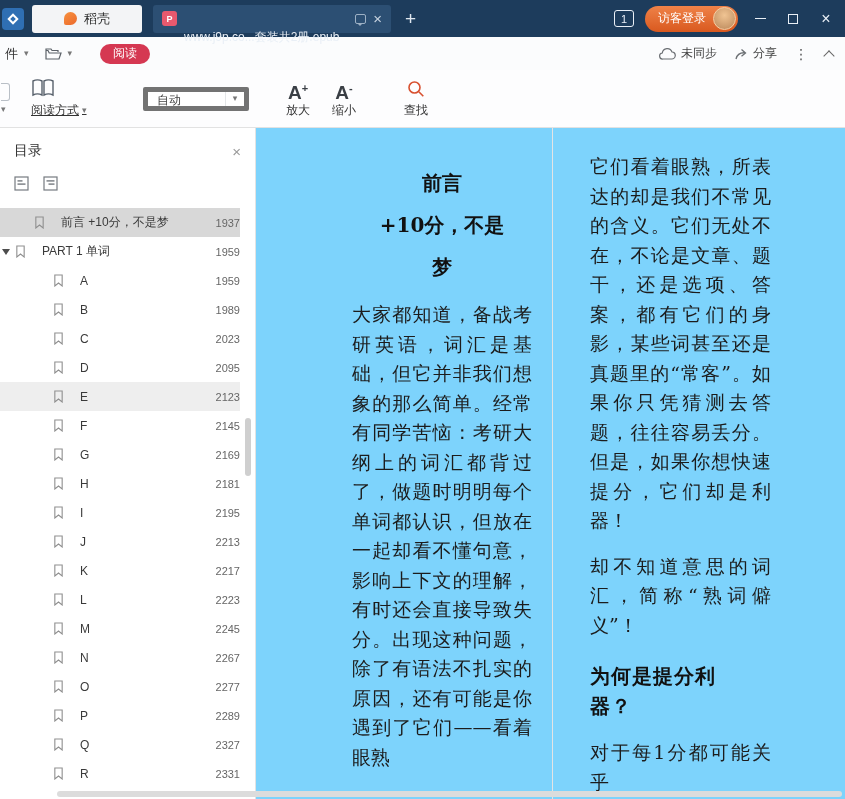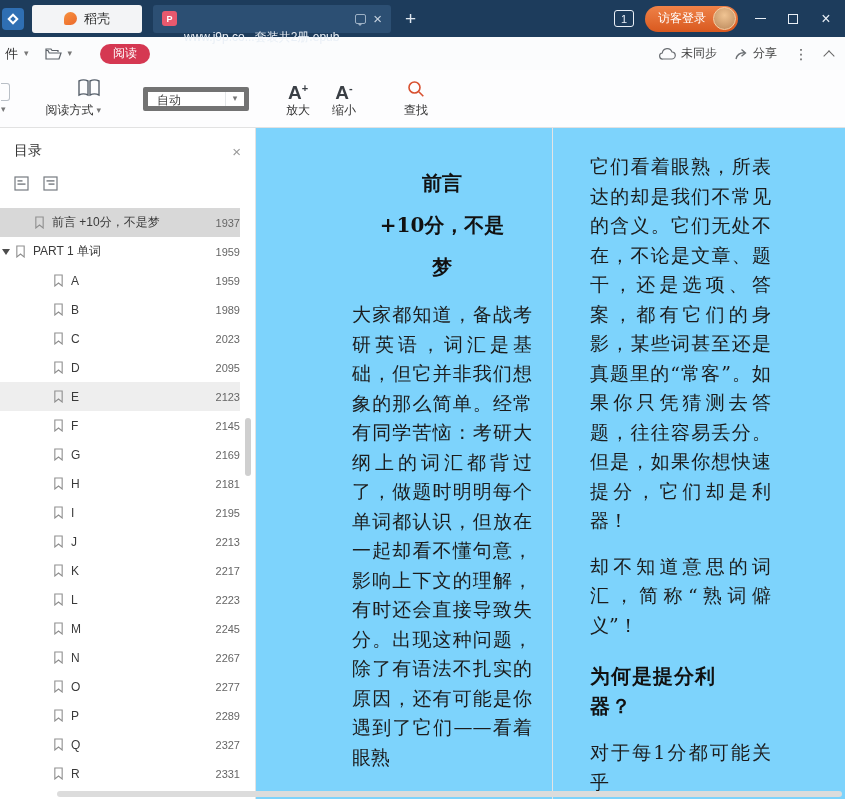--- a/index.html
+++ b/index.html
@@ -51,43 +51,43 @@
   .sync, .share { display: flex; align-items: center; gap: 5px; }
   .more { font-size: 14px; color: #555; }
   .collapse { display: flex; }
   .chev-up { width: 8px; height: 8px; border-left: 1.5px solid #666; border-top: 1.5px solid #666;
              transform: rotate(45deg); display: inline-block; margin-top: 4px; }
 
   
   .ribbon { height: 58px; background: #fdfdfe; border-bottom: 1px solid #e2e2e2; display: flex; align-items: center; }
   .partial { width: 14px; margin-left: 1px; display: flex; flex-direction: column; align-items: flex-start; gap: 4px; }
   .partial .half { width: 9px; height: 18px; border: 1.2px solid #b9bfc6; border-left: none; border-radius: 0 3px 3px 0; }
-  .big-btn { display: flex; flex-direction: column; align-items: flex-end; gap: 4px;
-             font-size: 12px; color: #333; margin-left: 16px; width: 70px; }
+  .big-btn { display: flex; flex-direction: column; align-items: flex-start; gap: 4px;
+             font-size: 12px; color: #333; margin-left: 16px; width: 70px; text-decoration: underline; }
   .big-btn .bl { display: flex; align-items: center; gap: 3px; }
   .combo { width: 106px; height: 24px; border: 5px solid #737373; background: #fff; border-radius: 2px;
            display: flex; align-items: flex-start; font-size: 12px; color: #444; padding-left: 9px; margin-left: 42px; gap: 24px; }
   .combo-caret { margin-left: auto; width: 19px; height: 100%; border-left: 1px solid #e4e6e8;
                  display: flex; align-items: center; justify-content: center; }
   .zoom-btn { display: flex; flex-direction: column; align-items: center; gap: 3px; width: 46px;
               font-size: 12px; color: #333; }
   .z1 { margin-left: 26px; } .z2 { margin-left: 0px; } .zf { margin-left: 26px; }
   .z-ic { height: 21px; font-size: 19px; font-weight: 600; color: #3a3f45; line-height: 21px; }
   .z-ic sup { font-size: 11px; font-weight: 700; }
 
   
   .main { display: flex; height: 671px; }
   .sidebar { width: 256px; border-right: 1px solid #e3e3e3; background: #fff; position: relative; flex: 0 0 auto; }
   .sb-head { display: flex; justify-content: space-between; align-items: center; padding: 14px 14px 0; font-size: 14px; color: #333; }
   .sb-close { color: #9a9a9a; font-size: 15px; line-height: 1; }
   .sb-tools { display: flex; gap: 14px; padding: 16px 14px 0; }
   .toc { margin-top: 13px; }
   .toc-row { display: flex; align-items: center; height: 29px; margin-right: 15px; font-size: 12px; color: #3a3a3a; }
   .toc-row .bm { flex: 0 0 auto; margin-right: 7px; }
-  .toc-label { flex: 1; white-space: nowrap; overflow: hidden; text-overflow: ellipsis; }
+  .toc-label { flex: 1; white-space: nowrap; overflow: hidden; text-overflow: ellipsis; margin-left: 9px; }
   .toc-page { font-size: 11px; color: #666; margin-left: 8px; }
   .lvl0 { padding-left: 34px; }
   .lvl0.has-caret { padding-left: 2px; }
   .lvl1 { padding-left: 53px; }
   .exp-caret { width: 0; height: 0; border-left: 4.5px solid transparent; border-right: 4.5px solid transparent;
                border-top: 6px solid #4d4d4d; margin-right: 5px; flex: 0 0 auto; }
   .selected { background: #d8d8d8; }
   .current { background: #eeeeee; }
   .v-thumb { position: absolute; right: 4px; top: 290px; width: 6px; height: 58px; background: #cfcfcf; border-radius: 3px; }
 

